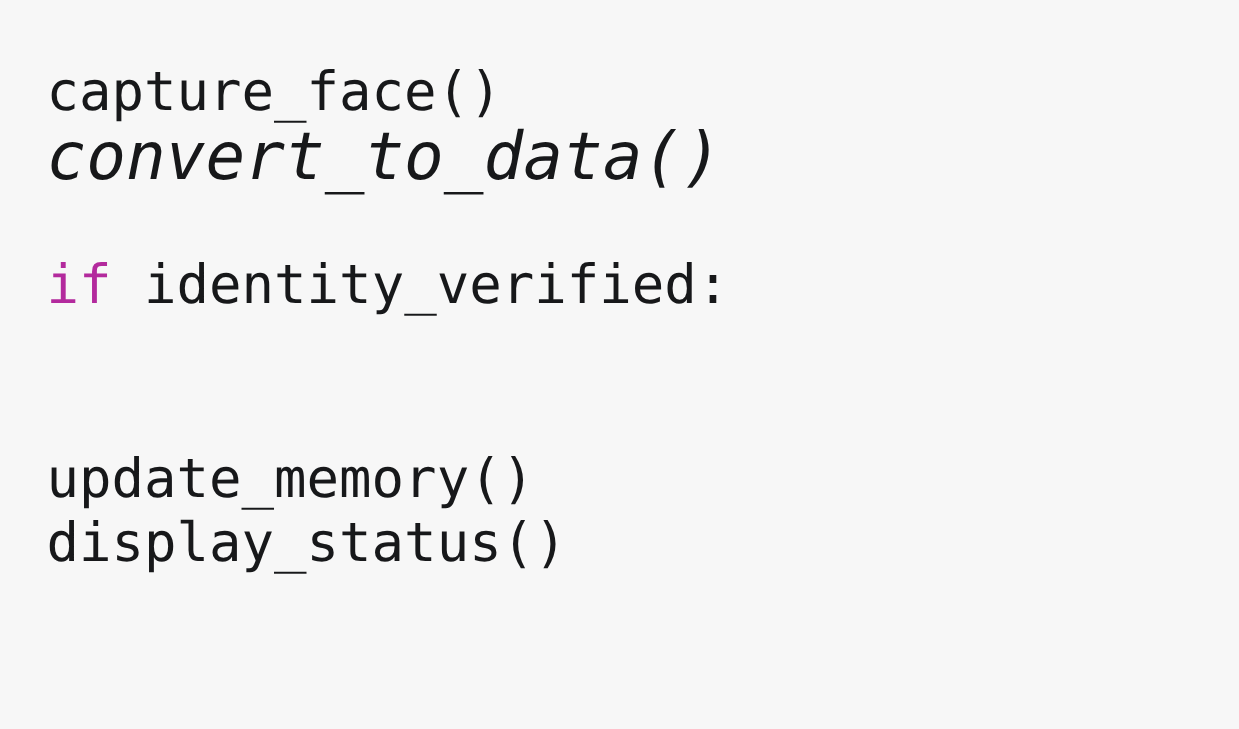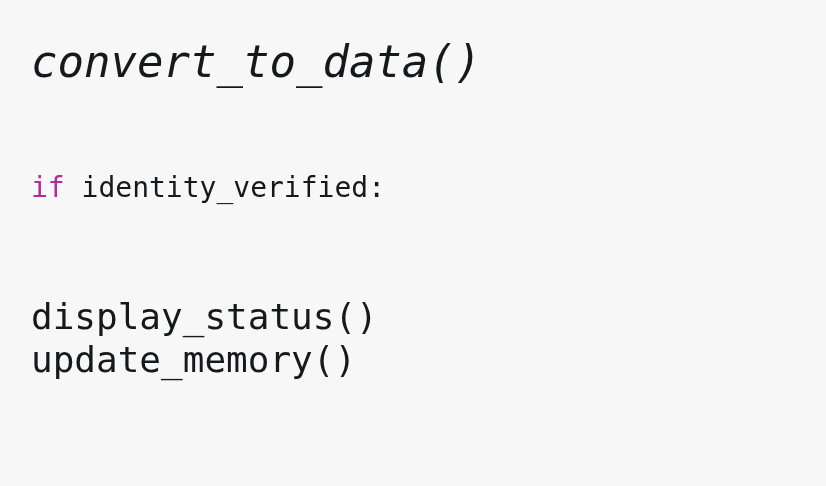--- a/index.html
+++ b/index.html
@@ -54,21 +54,22 @@
 
   .indent {
     color: transparent;
   }
 </style>
 </head>
 <body>
 
 <div id="screenshot" style="background: rgb(247, 247, 247); width: 826px; height: 486px;">
   <div id="code-block">
+      <div class="code-line" style="font-size: 36px; line-height: 43px; height: 43px; color: rgb(23, 24, 26);"><span class="tok-plain">capture_face()</span></div>
       <div class="code-line" style="font-size: 44px; line-height: 43px; height: 43px; color: rgb(23, 24, 26); font-style: italic;"><span class="tok-plain">convert_to_data()</span></div>
       <div class="code-line blank" style="font-size: 36px; line-height: 43px; height: 43px; color: rgb(23, 24, 26);">&nbsp;</div>
-      <div class="code-line" style="font-size: 28px; line-height: 43px; height: 43px; color: rgb(23, 24, 26); margin-top: 40px;"><span class="tok-keyword" style="color: rgb(179, 42, 157);">if</span><span class="tok-plain"> identity_verified:</span></div>
+      <div class="code-line" style="font-size: 36px; line-height: 43px; height: 43px; color: rgb(23, 24, 26);"><span class="tok-keyword" style="color: rgb(179, 42, 157);">if</span><span class="tok-plain"> identity_verified:</span></div>
       <div class="code-line" style="font-size: 36px; line-height: 43px; height: 43px; color: rgb(23, 24, 26);"><span class="indent">      </span></div>
       <div class="code-line blank" style="font-size: 36px; line-height: 43px; height: 43px; color: rgb(23, 24, 26);">&nbsp;</div>
+      <div class="code-line" style="font-size: 36px; line-height: 43px; height: 43px; color: rgb(23, 24, 26);"><span class="tok-plain">update_memory()</span></div>
       <div class="code-line" style="font-size: 36px; line-height: 43px; height: 43px; color: rgb(23, 24, 26);"><span class="tok-plain">display_status()</span></div>
-      <div class="code-line" style="font-size: 36px; line-height: 43px; height: 43px; color: rgb(23, 24, 26);"><span class="tok-plain">update_memory()</span></div>
     </div>
 </div>
 
 </body></html>

